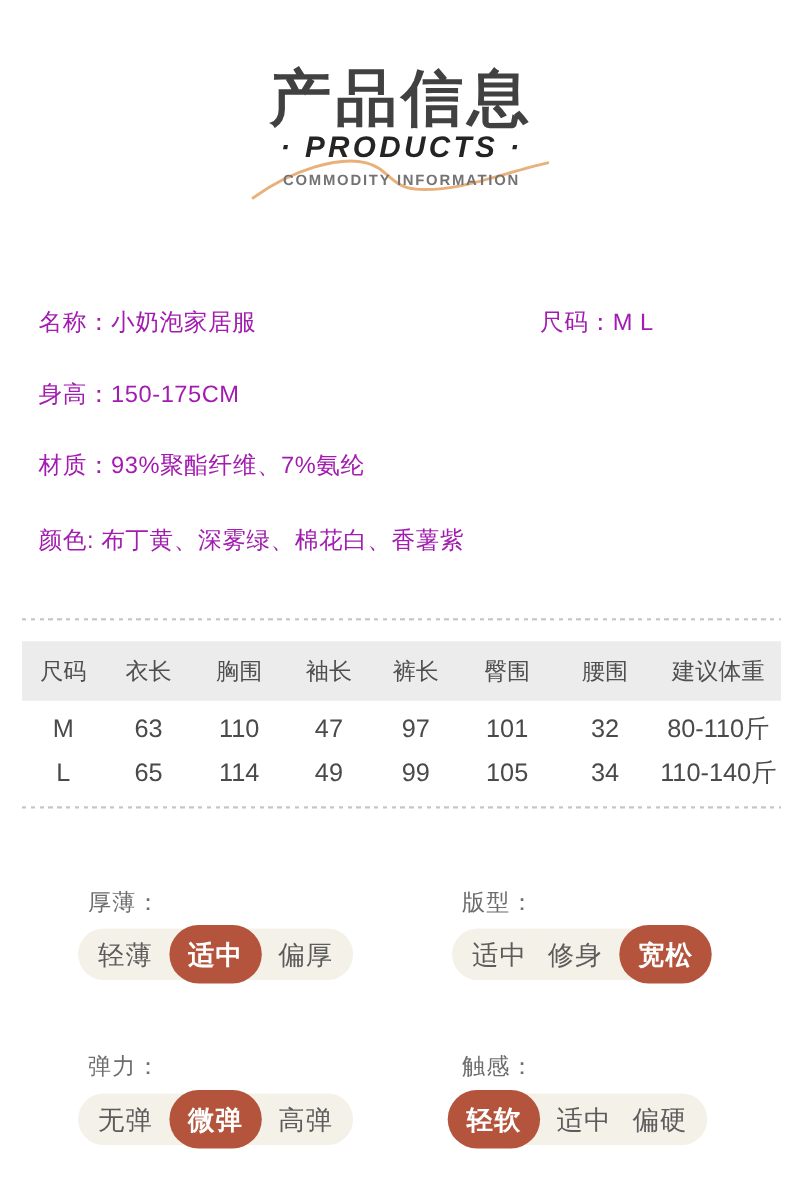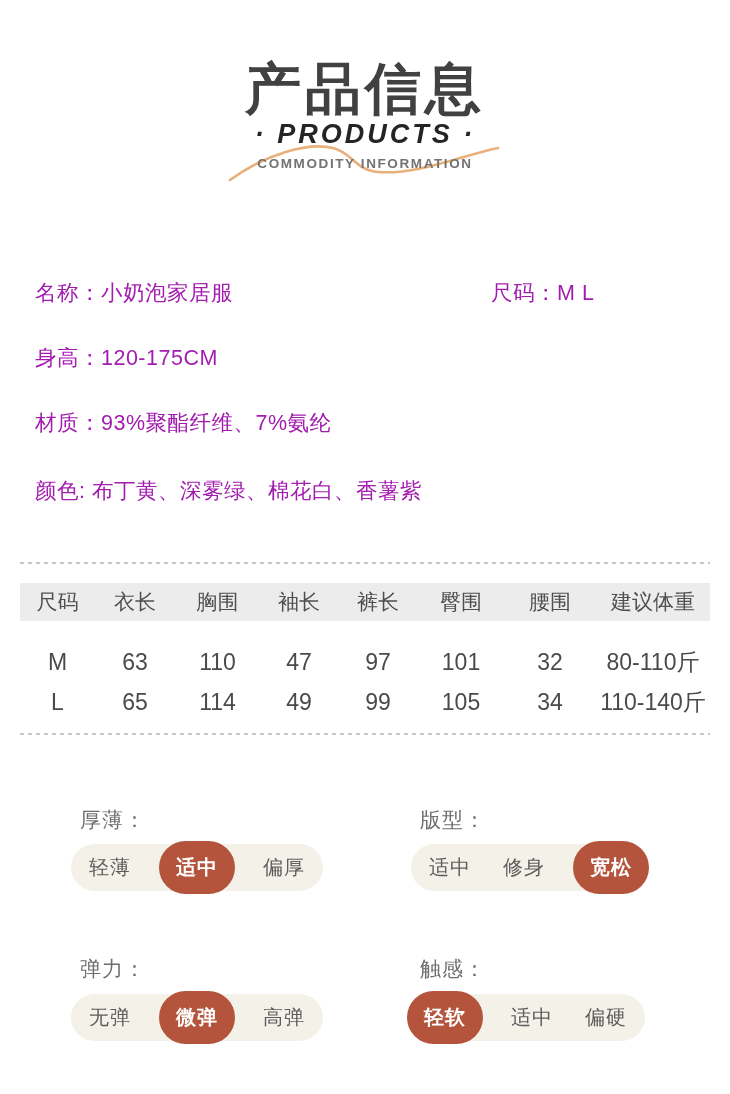--- a/index.html
+++ b/index.html
@@ -57,21 +57,21 @@
   .dash-top { top:562px; }
   .dash-bottom { top:733px; }
 
   .tgrid {
     position:absolute; left:20px; width:690px;
     display:grid;
     grid-template-columns:75px 80px 85px 78px 80px 86px 92px 1fr;
     align-items:center; text-align:center;
   }
   .thead {
-    top:583px; height:38px;
+    top:583px; height:54px;
     background:#ececec;
     font-size:21px; color:#4f4f4f;
   }
   .trow { font-size:23px; color:#4a4a4a; height:40px; }
   .trow-m { top:642px; }
   .trow-l { top:682px; }
 
   
   .attr-label {
     position:absolute;
@@ -81,22 +81,22 @@
   .lbl-0 { left:80px;  top:806px; }
   .lbl-1 { left:420px; top:806px; }
   .lbl-2 { left:80px;  top:955px; }
   .lbl-3 { left:420px; top:955px; }
 
   .pill-group {
     position:absolute;
     display:inline-flex; align-items:center;
     height:47px; border-radius:999px;
     background:#f4f1e8;
-    padding:0 16px; gap:28px;
-    font-size:20px; color:#5c5c5c; letter-spacing:1px;
+    padding:0 16px; gap:15px;
+    font-size:24px; color:#5c5c5c; letter-spacing:1px;
     white-space:nowrap;
   }
   .grp-0 { left:71px;  top:844px; }
   .grp-1 { left:411px; top:844px; }
   .grp-2 { left:71px;  top:994px; }
   .grp-3 { left:411px; top:994px; }
 
   .opt { padding:0 2px; }
   .opt.selected {
     background:#b4543c; color:#ffffff;
@@ -121,21 +121,21 @@
   </svg>
   <div class="tagline">COMMODITY INFORMATION</div>
 
   <div class="info-line info-name">
     <span>名称：</span><span>小奶泡家居服</span>
   </div>
   <div class="info-line info-size">
     <span>尺码：</span><span>M  L</span>
   </div>
   <div class="info-line info-height">
-    <span>身高：</span><span>120-175CM</span>
+    <span>身高：</span><span>150-175CM</span>
   </div>
   <div class="info-line info-material">
     <span>材质：</span><span>93%聚酯纤维、7%氨纶</span>
   </div>
   <div class="info-line info-color">
     <span>颜色: </span><span>布丁黄、深雾绿、棉花白、香薯紫</span>
   </div>
 
   <div class="dash dash-top"></div>
 

